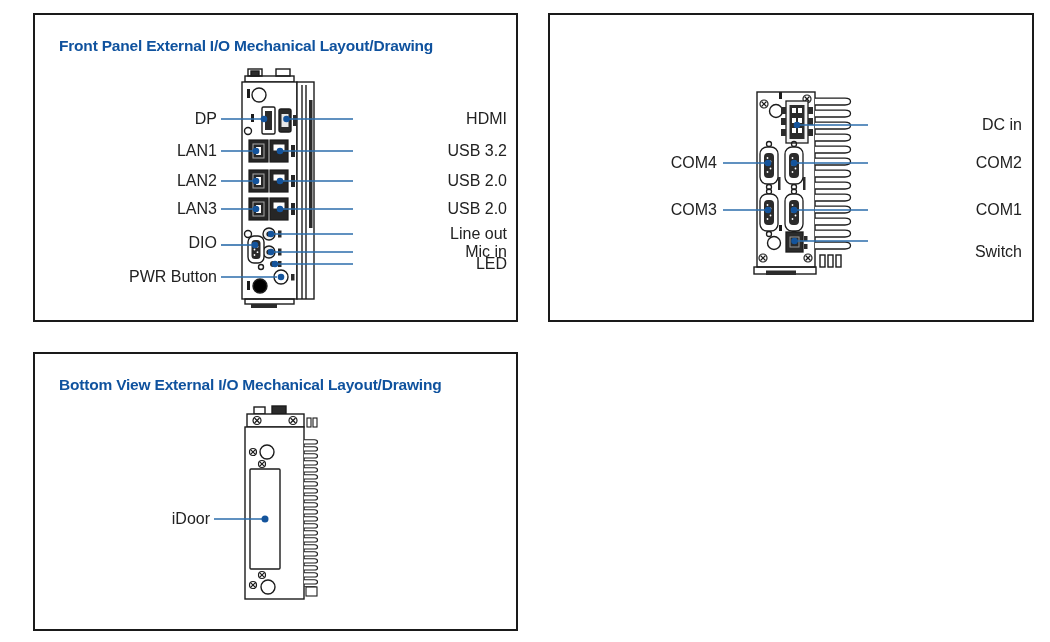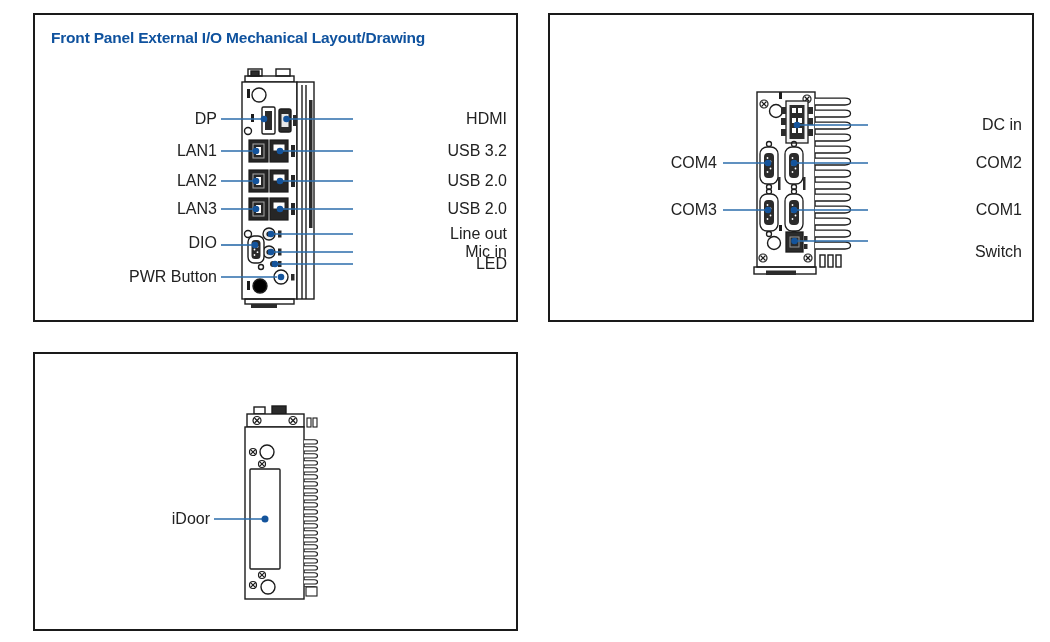--- a/index.html
+++ b/index.html
@@ -1,21 +1,21 @@
 <!DOCTYPE html>
 <html><head>
 <meta charset="utf-8">
 <style>
   html,body{margin:0;padding:0;background:#fff;}
   body{position:relative;width:1050px;height:642px;font-family:"Liberation Sans",sans-serif;}
   .panel{position:absolute;background:#fff;border:2px solid #1a1a1a;box-sizing:border-box;}
   #panel-front{left:33px;top:13px;width:485px;height:309px;}
   #panel-top{left:548px;top:13px;width:486px;height:309px;}
   #panel-bottom{left:33px;top:352px;width:485px;height:279px;}
-  .panel-title{position:absolute;left:16px;top:14px;margin:0;font-size:15.5px;font-weight:bold;
+  .panel-title{position:absolute;left:16px;top:14px;margin:8px;font-size:15.5px;font-weight:bold;
     letter-spacing:-0.2px;color:#0f529e;white-space:nowrap;}
   .drawing{position:absolute;left:0;top:0;}
   .lbl{position:absolute;font-size:16px;color:#222;height:16px;line-height:16px;white-space:nowrap;}
   .lbl-left{text-align:right;}
   .lbl-right{text-align:right;}
   #panel-front .lbl-left{left:40px;width:142px;}
   #panel-front .lbl-right{left:322px;width:150px;}
   #panel-top .lbl-left{left:40px;width:127px;}
   #panel-top .lbl-right{left:322px;width:150px;}
   #panel-bottom .lbl-left{left:40px;width:135px;}
@@ -285,20 +285,21 @@
 
   <span class="lbl lbl-left" style="top:140px">COM4</span>
   <span class="lbl lbl-left" style="top:187px">COM3</span>
   <span class="lbl lbl-right" style="top:102px">DC in</span>
   <span class="lbl lbl-right" style="top:140px">COM2</span>
   <span class="lbl lbl-right" style="top:187px">COM1</span>
   <span class="lbl lbl-right" style="top:229px">Switch</span>
 </section>
 
 <section class="panel" id="panel-bottom">
+  <h2 class="panel-title">Bottom View External I/O Mechanical Layout/Drawing</h2>
 
   <svg class="drawing" width="481" height="275" viewBox="0 0 481 275">
     <defs>
       <pattern id="finsB" patternUnits="userSpaceOnUse" x="269" y="85" width="18" height="7">
         <path d="M0,0.8 H10.5 Q13.5,0.8 13.5,2.9 Q13.5,5 10.5,5 H0" fill="#fff" stroke="#1c1c1c" stroke-width="1.1"></path>
       </pattern>
     </defs>
     <g stroke="#1c1c1c" stroke-width="1.4" fill="none">
       <rect x="219" y="53" width="11" height="7" fill="#fff"></rect>
       <rect x="237" y="52" width="14" height="8" fill="#2b2b2b"></rect>

